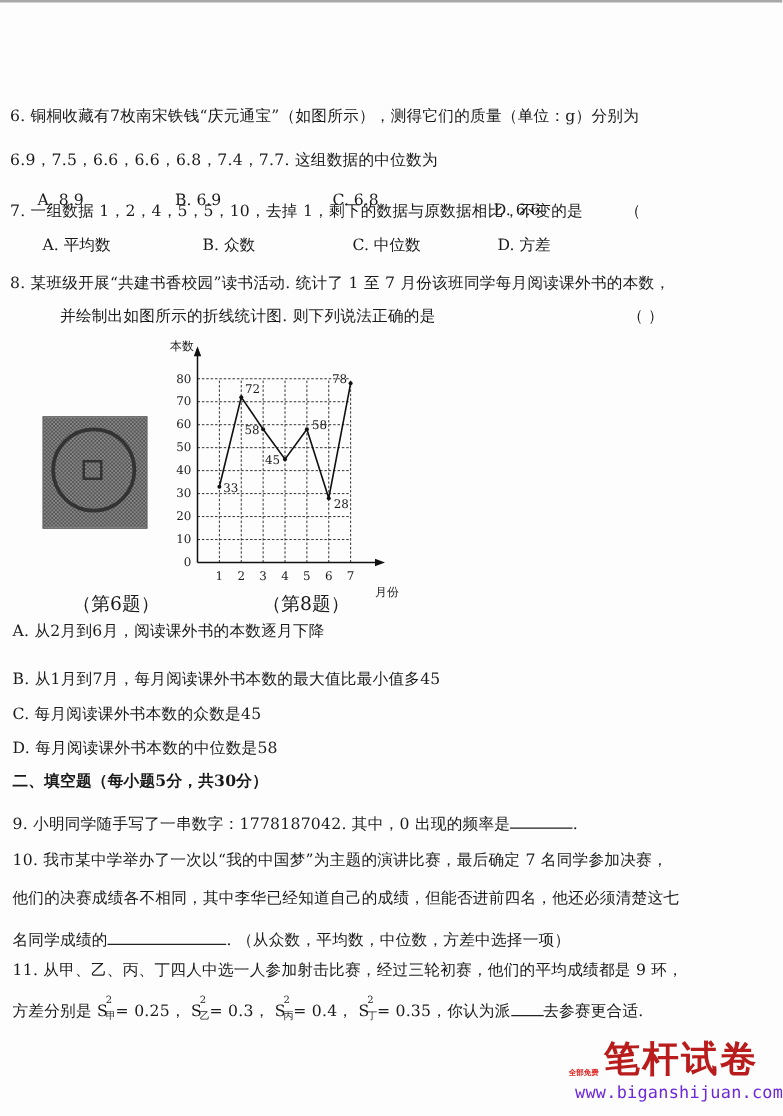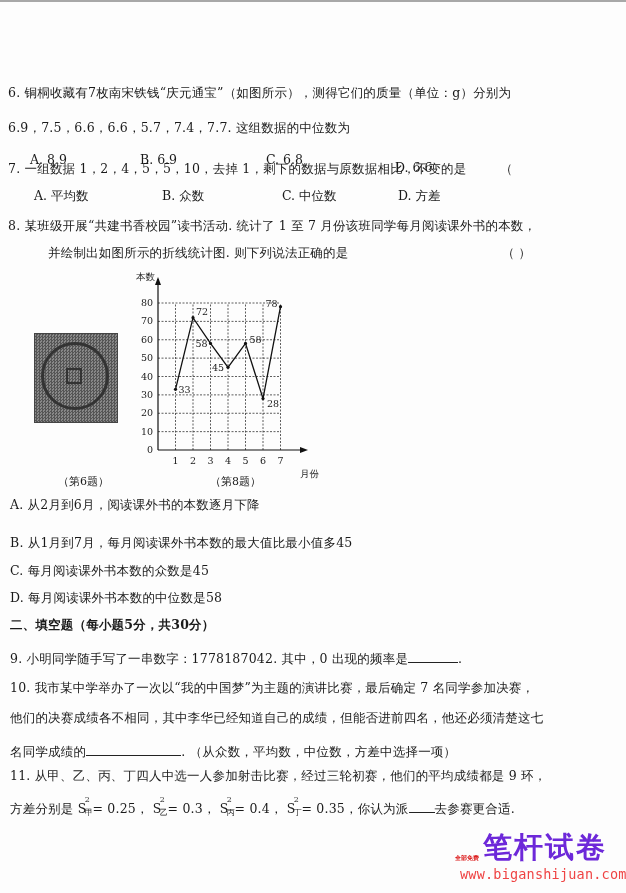--- a/index.html
+++ b/index.html
@@ -19,39 +19,39 @@
     border: 1px solid #444;
   }
   .coin::before {
     content: ""; position: absolute; left: 6px; top: 8px; width: 68px; height: 68px;
     border-radius: 50%; border: 3px solid #333; box-sizing: border-box;
   }
   .coin::after {
     content: ""; position: absolute; left: 31px; top: 34px; width: 16px; height: 16px;
     border: 2px solid #333; box-sizing: border-box;
   }
-  .caption { position: absolute; font-size: 11px; }
+  .caption { position: absolute; font-size: 15px; }
   .chart { position: absolute; left: 120px; top: 265px; }
   .chart text { font-family: "DejaVu Serif", "Liberation Serif", serif; font-size: 9.5px; fill: #1a1a1a; }
   .logo { position: absolute; left: 455px; top: 828px; width: 171px; height: 60px; }
-  .logo-cn { position: absolute; left: 28px; top: 0; font-family: "DejaVu Sans", sans-serif; font-size: 29px; font-weight: bold; letter-spacing: 2px; color: #6d28d9; }
+  .logo-cn { position: absolute; left: 28px; top: 0; font-family: "DejaVu Sans", sans-serif; font-size: 29px; font-weight: bold; letter-spacing: 2px; color: #b91c1c; }
   .logo-free { position: absolute; left: 0; top: 26px; font-family: "DejaVu Sans", sans-serif; font-size: 6px; color: #d22; font-weight: bold; }
-  .logo-url { position: absolute; left: 5px; top: 38px; font-family: "DejaVu Sans Mono", "Liberation Mono", monospace; font-size: 13.5px; color: #ef4444; letter-spacing: 0.2px; }
+  .logo-url { position: absolute; left: 5px; top: 38px; font-family: "DejaVu Sans Mono", "Liberation Mono", monospace; font-size: 13.5px; color: #6d28d9; letter-spacing: 0.2px; }
   sub, sup { font-size: 8px; }
   .s { display: inline-block; position: relative; margin-right: 6px; }
   .s sup { position: absolute; left: 7px; top: -6px; }
   .s sub { position: absolute; left: 7px; top: 6px; }
 </style>
 </head>
 <body>
 
 <div class="topbar"></div>
 
 <div class="line" style="left:8px; top:85px;">6. 铜桐收藏有7枚南宋铁钱“庆元通宝”（如图所示），测得它们的质量（单位：g）分别为</div>
-<div class="line" style="left:8px; top:120px;">6.9，7.5，6.6，6.6，5.7，7.4，7.7. 这组数据的中位数为</div>
+<div class="line" style="left:8px; top:120px;">6.9，7.5，6.6，6.6，6.8，7.4，7.7. 这组数据的中位数为</div>
 <div class="opt" style="left:30px; top:152px;">A. 8.9</div>
 <div class="opt" style="left:140px; top:152px;">B. 6.9</div>
 <div class="opt" style="left:266px; top:152px;">C. 6.8</div>
 <div class="opt" style="left:395px; top:160px;">D. 6.6</div>
 
 <div class="line" style="left:8px; top:160px; top:161px;">7. 一组数据 1，2，4，5，5，10，去掉 1，剩下的数据与原数据相比，不变的是</div>
 <div class="opt" style="left:500px; top:161px;">（</div>
 <div class="opt" style="left:34px; top:188px;">A. 平均数</div>
 <div class="opt" style="left:162px; top:188px;">B. 众数</div>
 <div class="opt" style="left:282px; top:188px;">C. 中位数</div>

